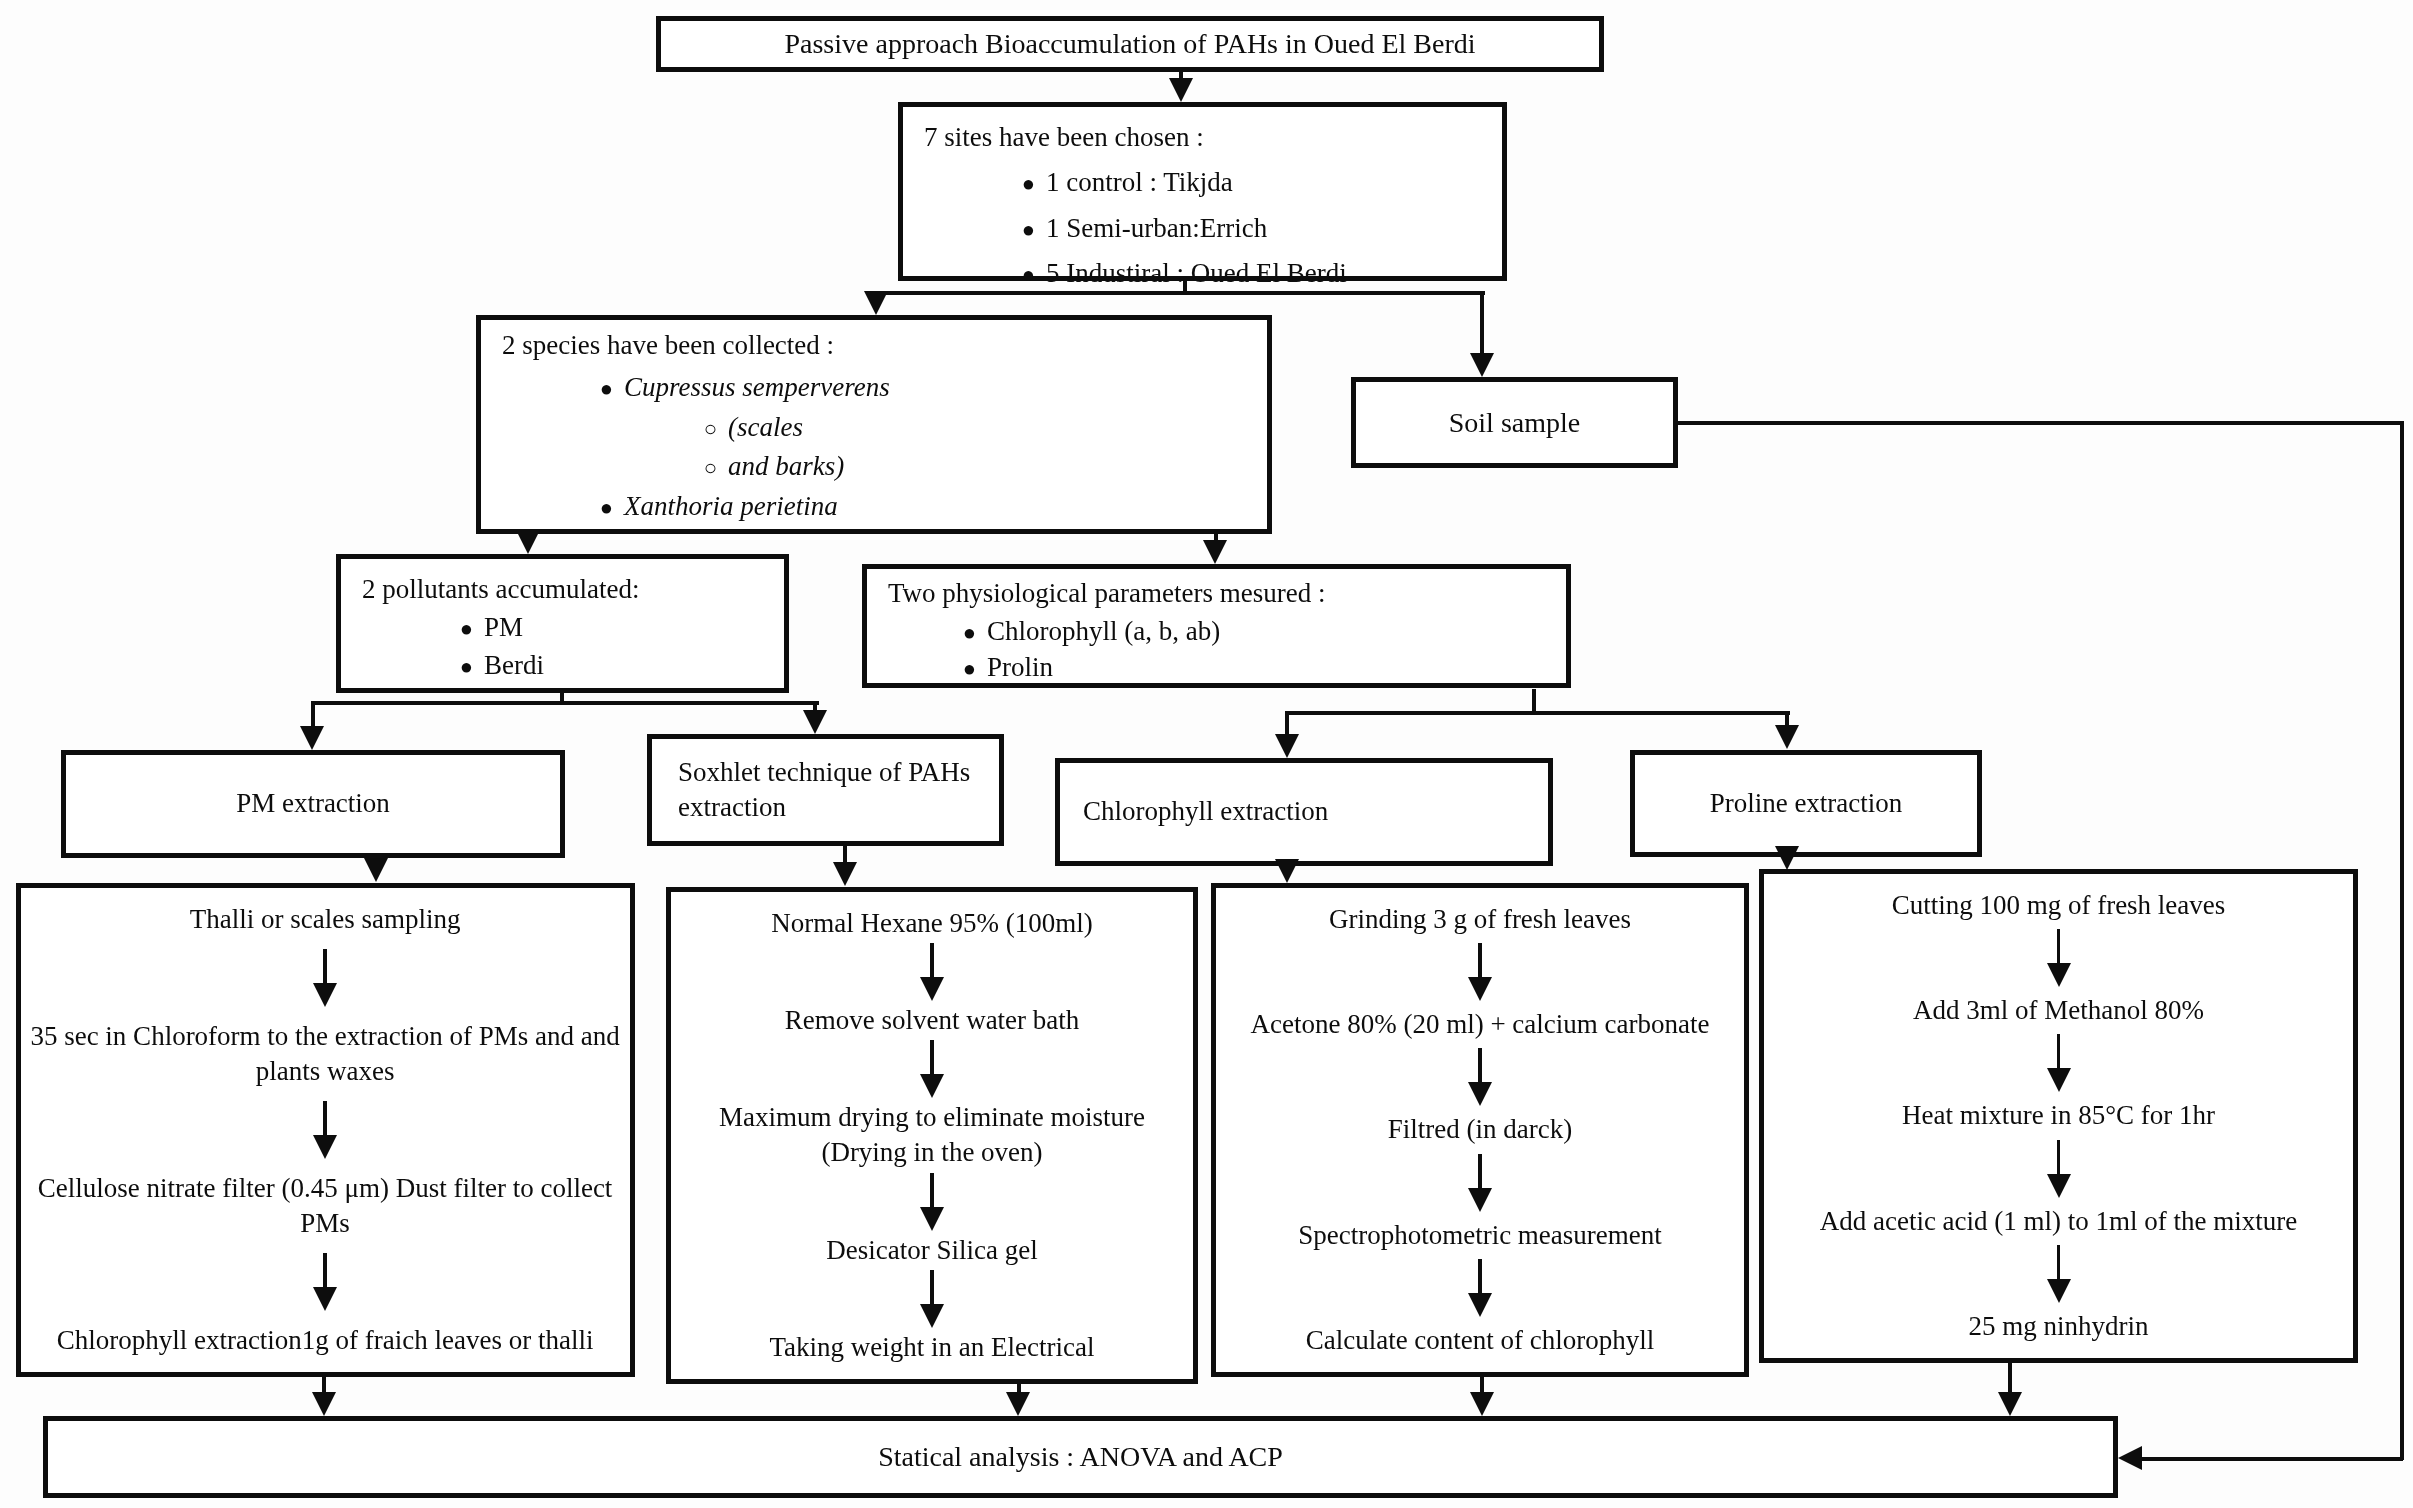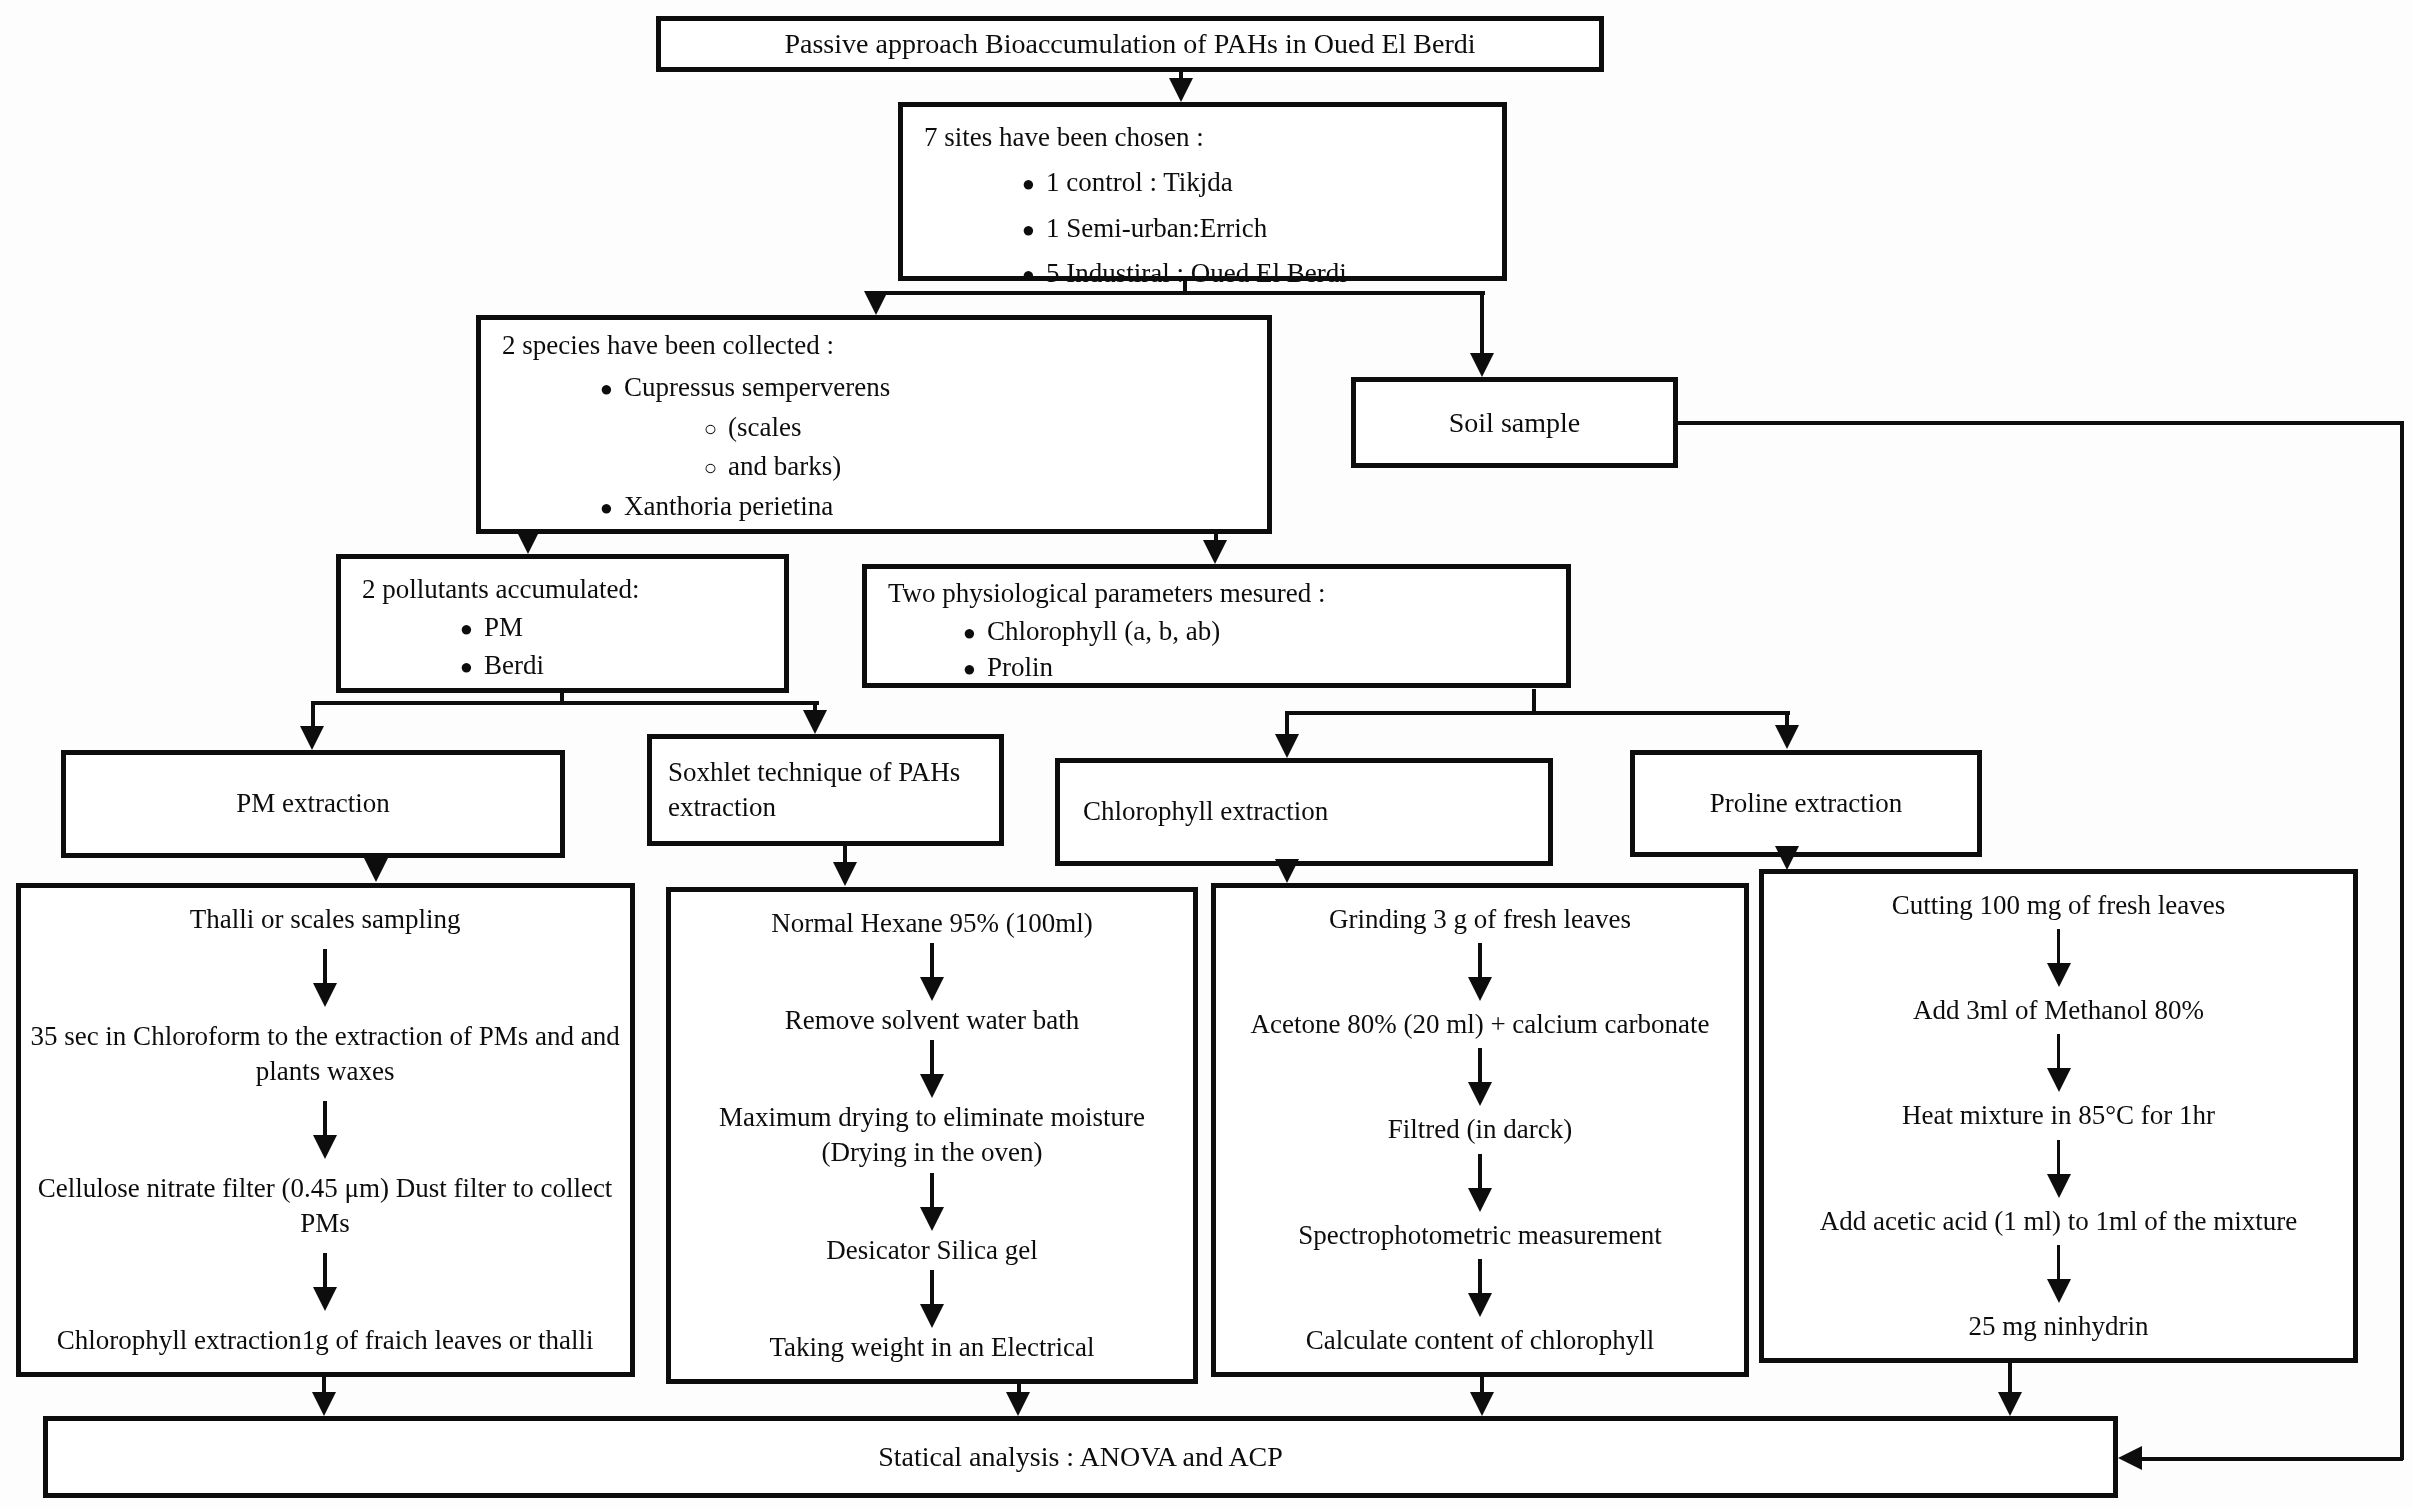--- a/index.html
+++ b/index.html
@@ -9,21 +9,21 @@
   .center{display:flex;align-items:center;justify-content:center;text-align:center;}
   .txt{font-size:27px;line-height:1.3;}
   .big{font-size:28px;}
   
   .listbox{padding:12.7px 21px;}
   .listbox .heading{font-size:27px;line-height:1.3;}
   .row{display:flex;align-items:baseline;margin-top:11.6px;font-size:27px;line-height:1.25;}
   .row .bullet{width:35px;text-align:center;font-size:22px;flex:0 0 auto;}
   .ind1{margin-left:87px;}
   .ind2{margin-left:191px;}
-  .italic{}
+  .italic{font-style:italic;}
   
   .procbox{display:flex;flex-direction:column;align-items:center;justify-content:space-between;
            padding:14px 7px;text-align:center;}
   .step{font-size:27px;line-height:1.3;}
   .varrow{display:flex;flex-direction:column;align-items:center;flex:0 0 auto;}
   .varrow .stem{width:3.5px;height:34px;background:#0d0d0d;}
   .varrow .head{width:0;height:0;border-left:12px solid transparent;
                 border-right:12px solid transparent;border-top:24px solid #0d0d0d;}
   
   .line{position:absolute;background:#0d0d0d;}
@@ -103,21 +103,21 @@
     <div class="row" style="margin-left:64px;margin-top:2.3px;">
       <span class="bullet">●</span>
       <span>Prolin</span>
     </div>
   </div>
 
   <div class="box center" style="left:61px;top:750px;width:504px;height:108px;">
     <span class="txt">PM extraction</span>
   </div>
 
-  <div class="box" style="left:647px;top:734px;width:357px;height:112px;display:flex;align-items:center;padding-left:16px;">
+  <div class="box" style="left:647px;top:734px;width:357px;height:112px;display:flex;align-items:center;padding-left:26px;">
     <span class="txt">Soxhlet technique of PAHs extraction</span>
   </div>
 
   <div class="box" style="left:1055px;top:758px;width:498px;height:108px;display:flex;align-items:center;padding-left:23px;">
     <span class="txt">Chlorophyll extraction</span>
   </div>
 
   <div class="box center" style="left:1630px;top:750px;width:352px;height:107px;">
     <span class="txt">Proline extraction</span>
   </div>

